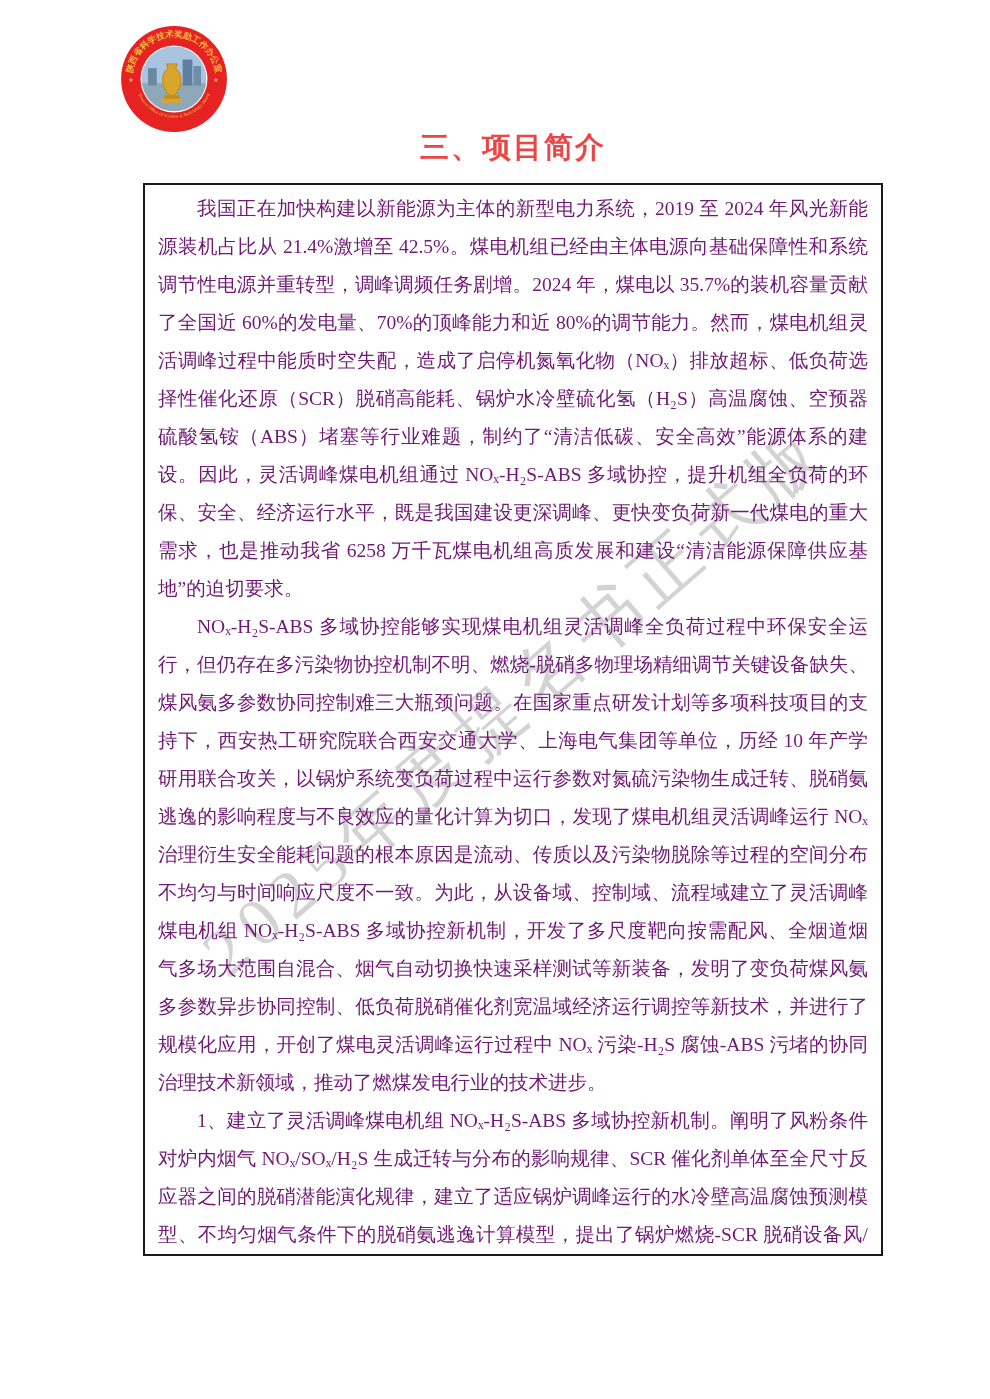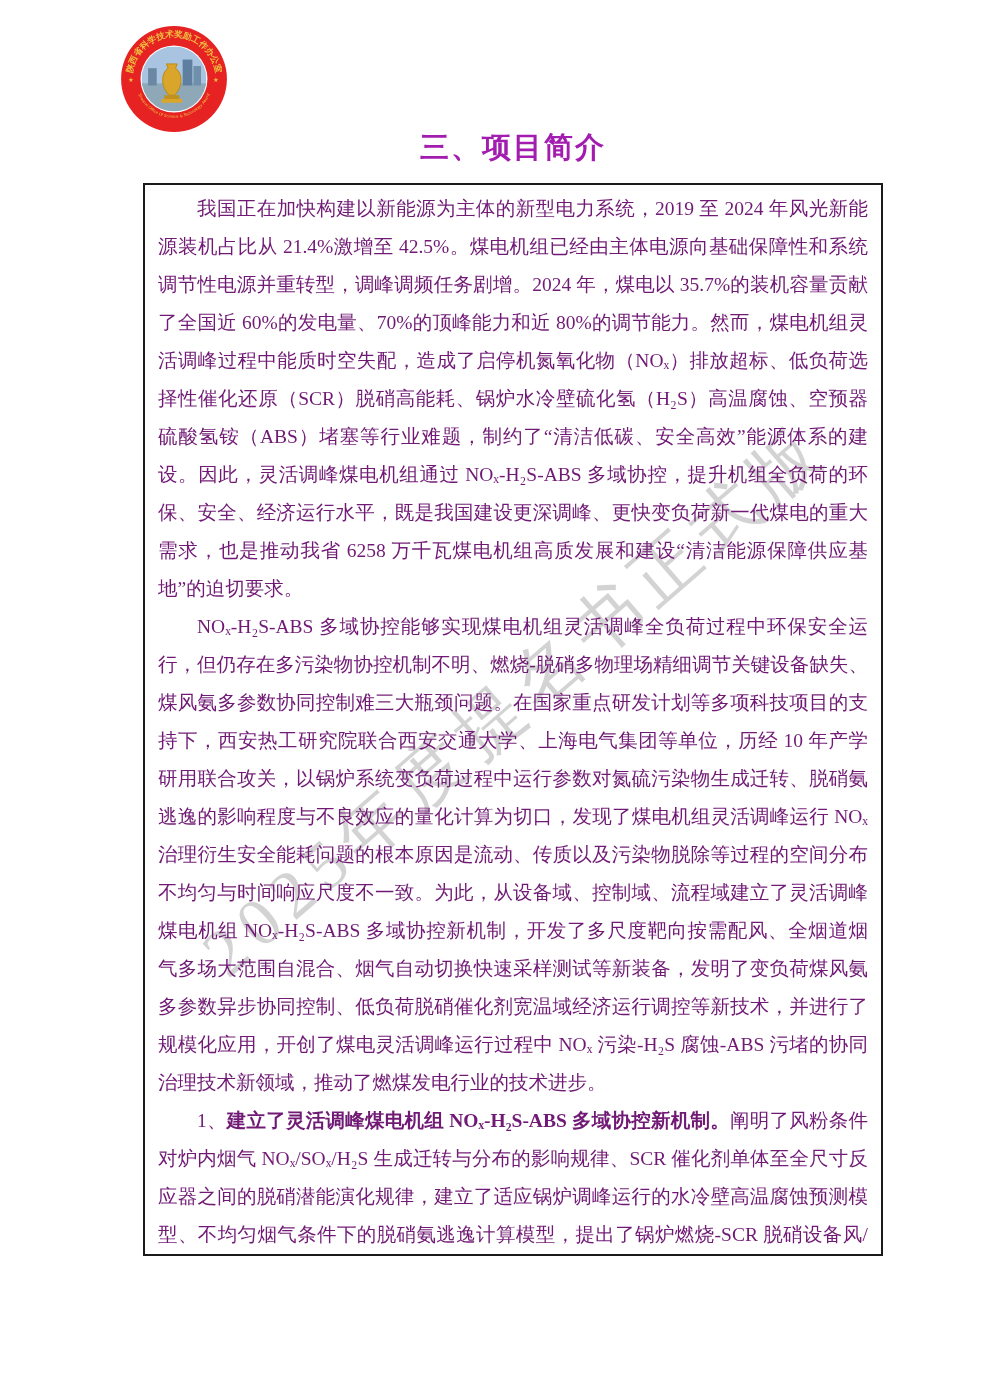--- a/index.html
+++ b/index.html
@@ -12,21 +12,21 @@
     color:#111111;
   }
   .logo{
     position:absolute;left:120px;top:25px;width:108px;height:108px;
   }
   .section-title{
     position:absolute;left:143px;top:128px;width:740px;
     text-align:center;
     font-family:"Liberation Sans","DejaVu Sans",sans-serif;
     font-weight:bold;font-size:29px;letter-spacing:2px;
-    color:#a21caf;margin:0;
+    color:#ef4444;margin:0;
   }
   .watermark{
     position:absolute;left:515px;top:700px;
     transform:translate(-50%,-50%) rotate(-41deg);
     white-space:nowrap;
     font-size:68px;letter-spacing:10px;
     color:rgba(150,150,150,0.42);
     z-index:1;pointer-events:none;
     font-family:"Liberation Serif","DejaVu Serif",serif;
   }
@@ -38,21 +38,21 @@
     z-index:2;background:transparent;
     overflow:hidden;
   }
   .content-box p{
     margin:0;
     font-size:19.5px;line-height:38px;
     text-align:justify;text-justify:inter-ideograph;
     text-indent:2em;
     color:#701a75;
   }
-  .lead-bold{font-weight:bold;}
+  .lead-bold{font-weight:normal;}
 </style>
 </head>
 <body>
 
 <div class="page">
 
   <div class="logo">
     <svg viewBox="0 0 100 100" width="108" height="108">
       <circle cx="50" cy="50" r="49" fill="#e62222"></circle>
       <circle cx="50" cy="50" r="31" fill="#ffffff"></circle>

